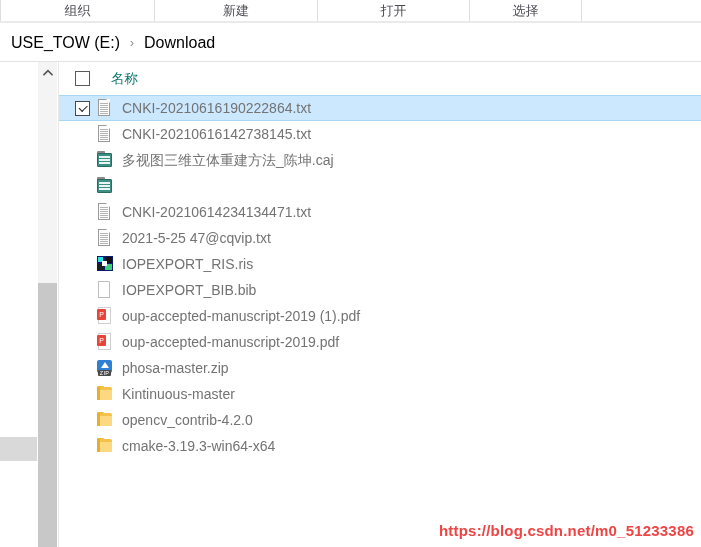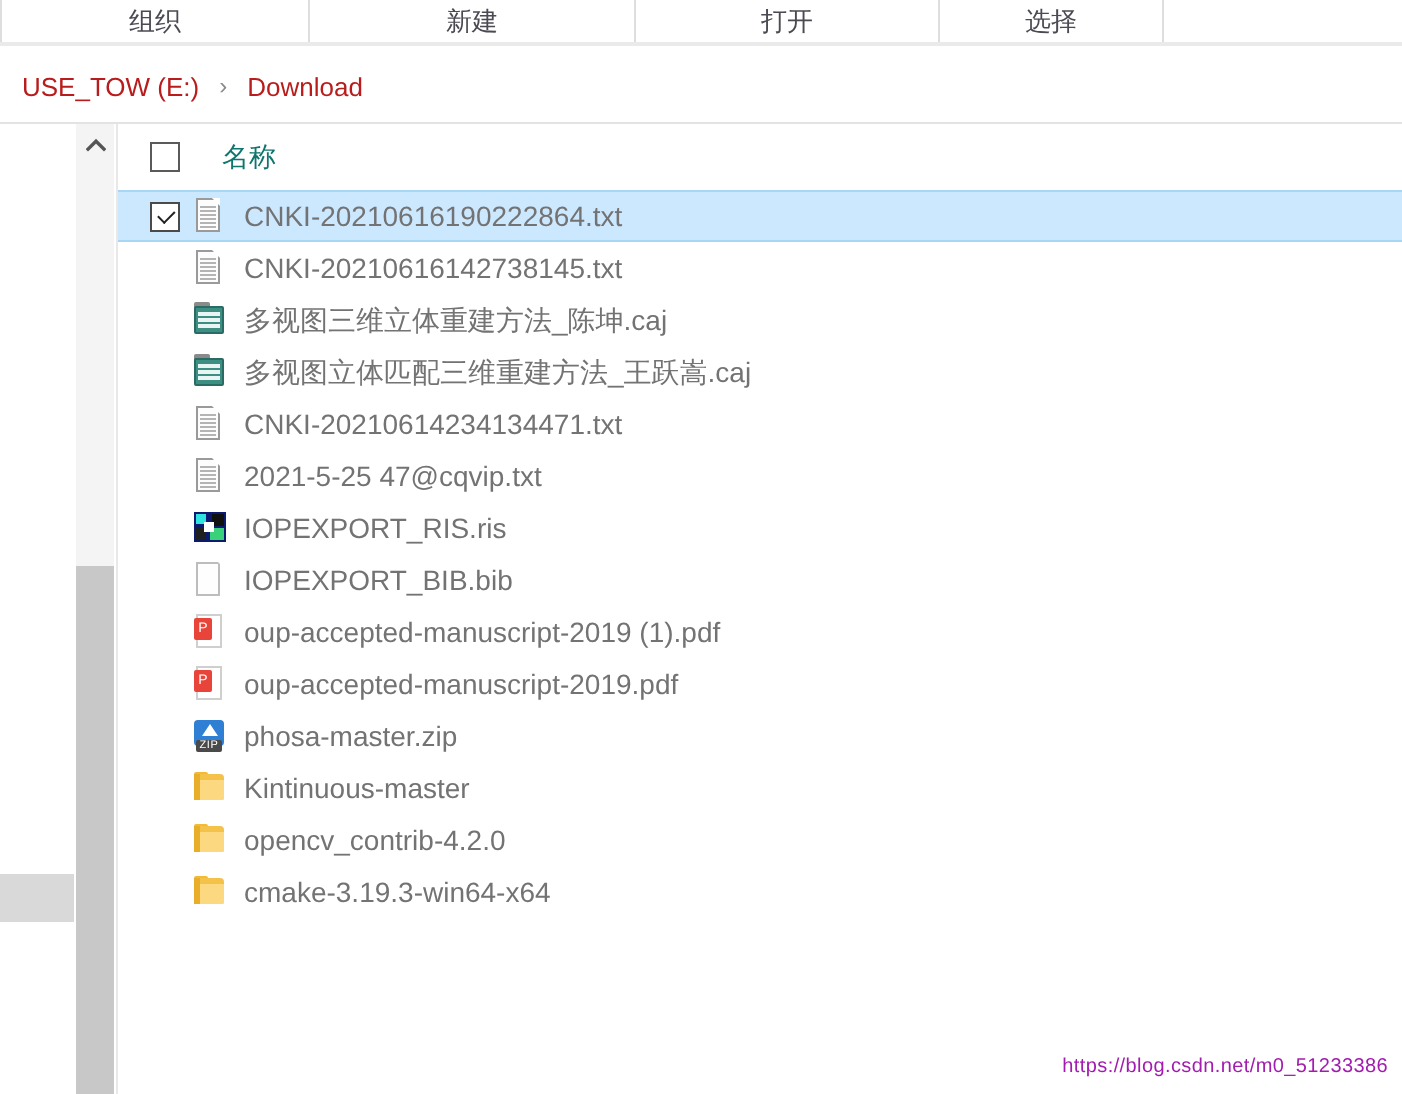--- a/index.html
+++ b/index.html
@@ -38,21 +38,21 @@
   }
 
   
   #breadcrumb{
     position:absolute;left:0;top:26px;width:701px;height:34px;
     display:flex;align-items:center;
     padding-left:8px;box-sizing:border-box;
     background:#ffffff;
   }
   #breadcrumb .crumb{
-    font-size:13px;color:#b91c1c;white-space:nowrap;
+    font-size:16px;color:#000000;white-space:nowrap;
     padding:2px 3px;
   }
   #breadcrumb .sep{
     font-size:12px;color:#8a8a8a;
     padding:0 7px;
     user-select:none;
   }
   #breadcrumb-rule{
     position:absolute;left:0;top:61px;width:701px;height:1px;
     background:#e3e3e3;
@@ -266,23 +266,24 @@
     background:#fcd980;border-radius:0 0 1px 1px;
   }
   .ic-folder .spine{
     position:absolute;left:1px;top:2px;width:3px;height:13px;
     background:#e8ae2a;
   }
 
   
   #watermark{
     position:absolute;right:7px;bottom:8px;
-    font-size:10px;color:#a21caf;
+    font-size:15px;color:#ef4444;
     white-space:nowrap;
     letter-spacing:.2px;
+    font-weight:bold;
   }
 </style>
 </head>
 <body>
 
 <div id="ribbon-groups">
     <div class="ribbon-group first" style="width: 155px;">组织</div>
     <div class="ribbon-group" style="width: 163px;">新建</div>
     <div class="ribbon-group" style="width: 152px;">打开</div>
     <div class="ribbon-group" style="width: 112px;">选择</div>
@@ -364,21 +365,20 @@
         <span class="row-check"></span>
         <span class="row-icon">
           <span class="ic ic-caj">
             <span class="tab"></span>
             <span class="card"></span>
             <span class="st s1"></span>
             <span class="st s2"></span>
             <span class="st s3"></span>
           </span>
         </span>
-        <span class="row-label">多视图立体匹配三维重建方法_王跃嵩.caj</span>
       </div>
       <div class="row">
         <span class="row-check"></span>
         <span class="row-icon">
           <span class="ic ic-txt">
             <span class="pg"></span>
             <span class="ln l1"></span>
             <span class="ln l2"></span>
             <span class="ln l3"></span>
             <span class="ln l4"></span>

